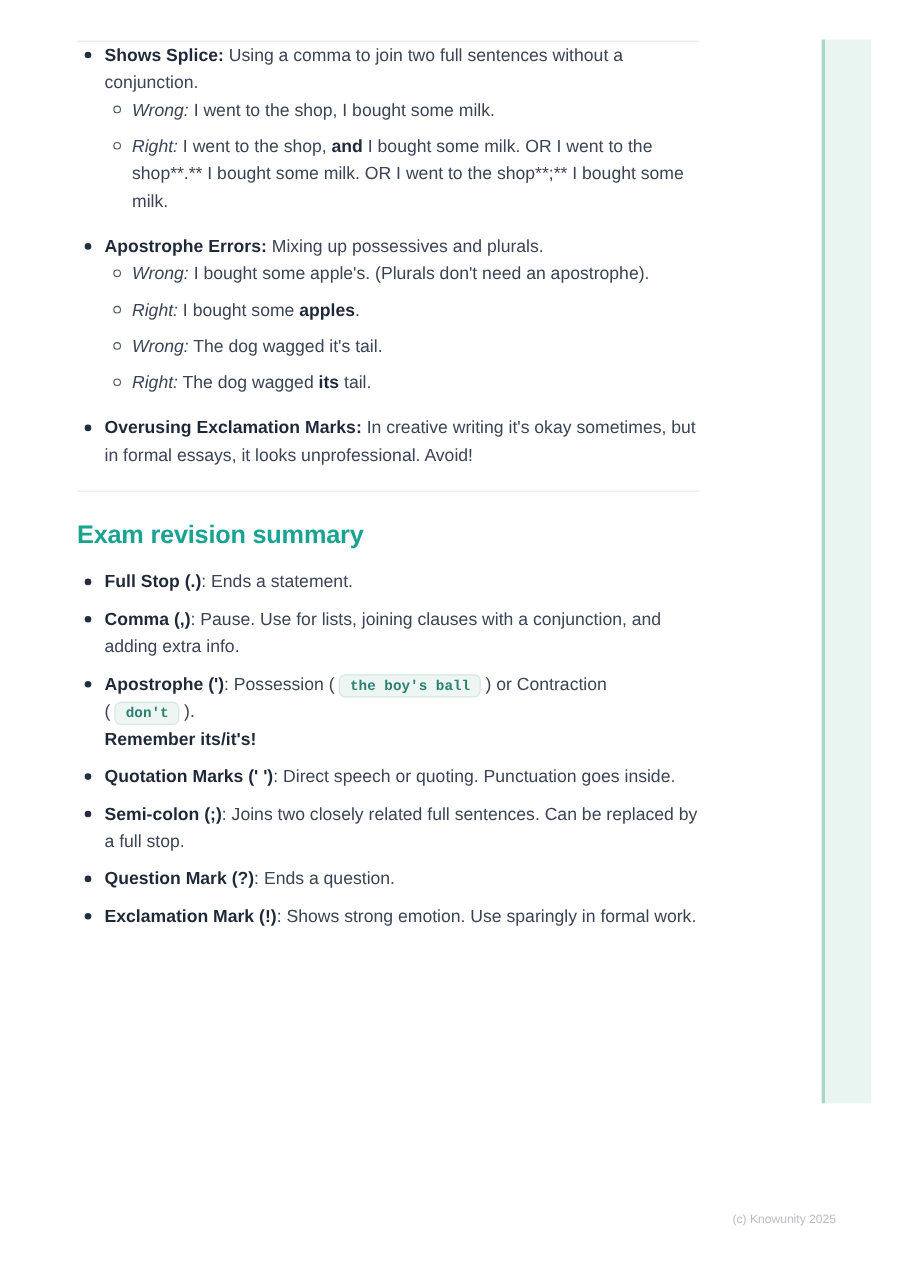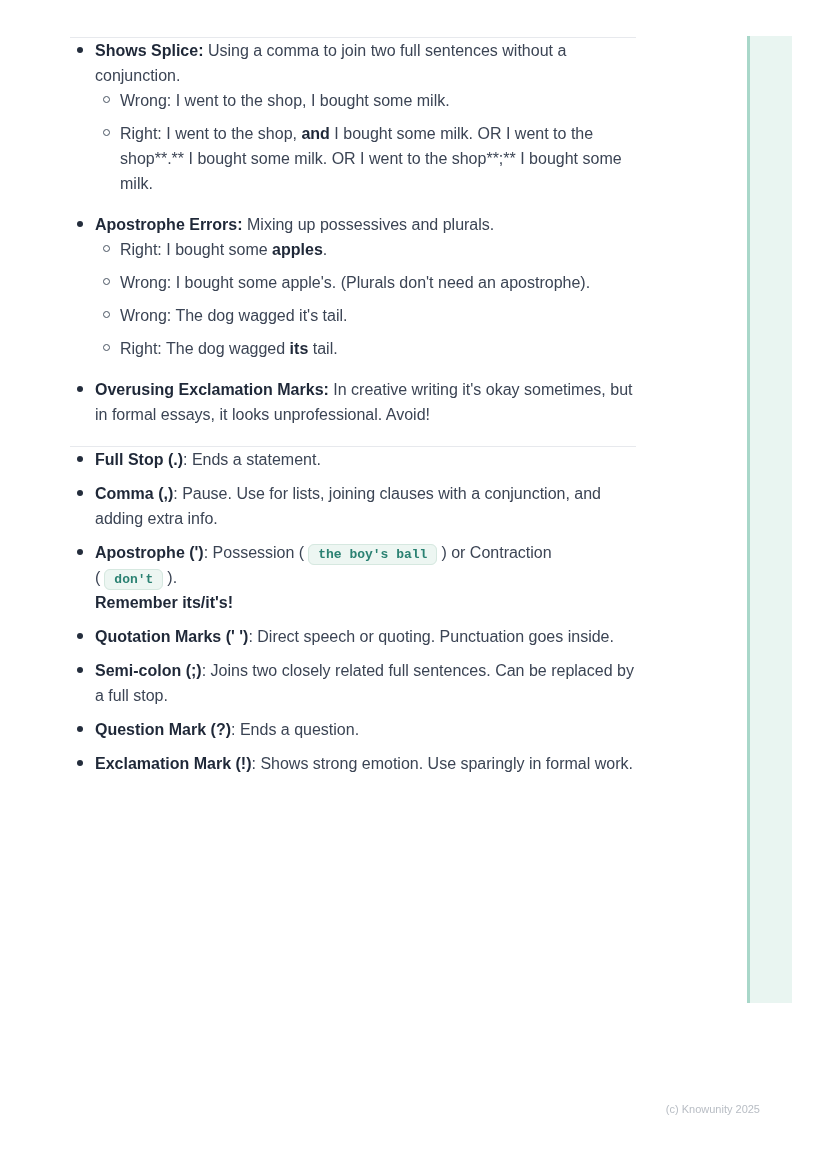--- a/index.html
+++ b/index.html
@@ -48,21 +48,21 @@
   li.subitem{position:relative;padding-left:25px;}
   li.subitem + li.subitem{margin-top:8px;}
   li.subitem::before{
     content:"";position:absolute;left:8px;top:8px;
     width:7px;height:7px;box-sizing:border-box;
     border:1.5px solid #4a5563;border-radius:50%;
     background:transparent;
   }
   .run-normal{font-weight:normal;}
   .run-bold{font-weight:bold;color:var(--bold-text);}
-  .run-italic{}
+  .run-italic{font-style:italic;}
   .run-code{
     font-family:"Liberation Mono","DejaVu Sans Mono",monospace;
     font-weight:bold;font-size:13px;line-height:16px;
     color:var(--chip-text);
     background:var(--chip-bg);
     border:1px solid var(--chip-border);
     border-radius:6px;
     padding:2px 9px;margin:0 4px;
     white-space:nowrap;
   }
@@ -84,30 +84,31 @@
 <main class="content">
   <div>
       <section data-sec-index="0">
         <div class="divider"></div>
         <ul class="list">
           <li class="item"><span class="run-bold">Shows Splice:</span><span class="run-normal"> Using a comma to join two full sentences without a conjunction.</span><ul class="sublist">
               <li class="subitem"><span class="run-italic">Wrong:</span><span class="run-normal"> I went to the shop, I bought some milk.</span></li>
               <li class="subitem"><span class="run-italic">Right:</span><span class="run-normal"> I went to the shop, </span><span class="run-bold">and</span><span class="run-normal"> I bought some milk. OR I went to the shop**.** I bought some milk. OR I went to the shop**;** I bought some milk.</span></li>
             </ul></li>
           <li class="item"><span class="run-bold">Apostrophe Errors:</span><span class="run-normal"> Mixing up possessives and plurals.</span><ul class="sublist">
+              <li class="subitem"><span class="run-italic">Wrong:</span><span class="run-normal"> I bought some apple's. (Plurals don't need an apostrophe).</span></li>
               <li class="subitem"><span class="run-italic">Right:</span><span class="run-normal"> I bought some </span><span class="run-bold">apples</span><span class="run-normal">.</span></li>
-              <li class="subitem"><span class="run-italic">Wrong:</span><span class="run-normal"> I bought some apple's. (Plurals don't need an apostrophe).</span></li>
               <li class="subitem"><span class="run-italic">Wrong:</span><span class="run-normal"> The dog wagged it's tail.</span></li>
               <li class="subitem"><span class="run-italic">Right:</span><span class="run-normal"> The dog wagged </span><span class="run-bold">its</span><span class="run-normal"> tail.</span></li>
             </ul></li>
           <li class="item"><span class="run-bold">Overusing Exclamation Marks:</span><span class="run-normal"> In creative writing it's okay sometimes, but in formal essays, it looks unprofessional. Avoid!</span></li>
         </ul>
       </section>
       <section data-sec-index="1">
         <div class="divider"></div>
+        <h2 class="section-title">Exam revision summary</h2>
         <ul class="list">
           <li class="item"><span class="run-bold">Full Stop (.)</span><span class="run-normal">: Ends a statement.</span></li>
           <li class="item"><span class="run-bold">Comma (,)</span><span class="run-normal">: Pause. Use for lists, joining clauses with a conjunction, and adding extra info.</span></li>
           <li class="item"><span class="run-bold">Apostrophe (')</span><span class="run-normal">: Possession (</span><span class="run-code">the boy's ball</span><span class="run-normal">) or Contraction (</span><span class="run-code">don't</span><span class="run-normal">).</span><br><span class="run-bold">Remember its/it's!</span></li>
           <li class="item"><span class="run-bold">Quotation Marks (' ')</span><span class="run-normal">: Direct speech or quoting. Punctuation goes inside.</span></li>
           <li class="item"><span class="run-bold">Semi-colon (;)</span><span class="run-normal">: Joins two closely related full sentences. Can be replaced by a full stop.</span></li>
           <li class="item"><span class="run-bold">Question Mark (?)</span><span class="run-normal">: Ends a question.</span></li>
           <li class="item"><span class="run-bold">Exclamation Mark (!)</span><span class="run-normal">: Shows strong emotion. Use sparingly in formal work.</span></li>
         </ul>
       </section>

